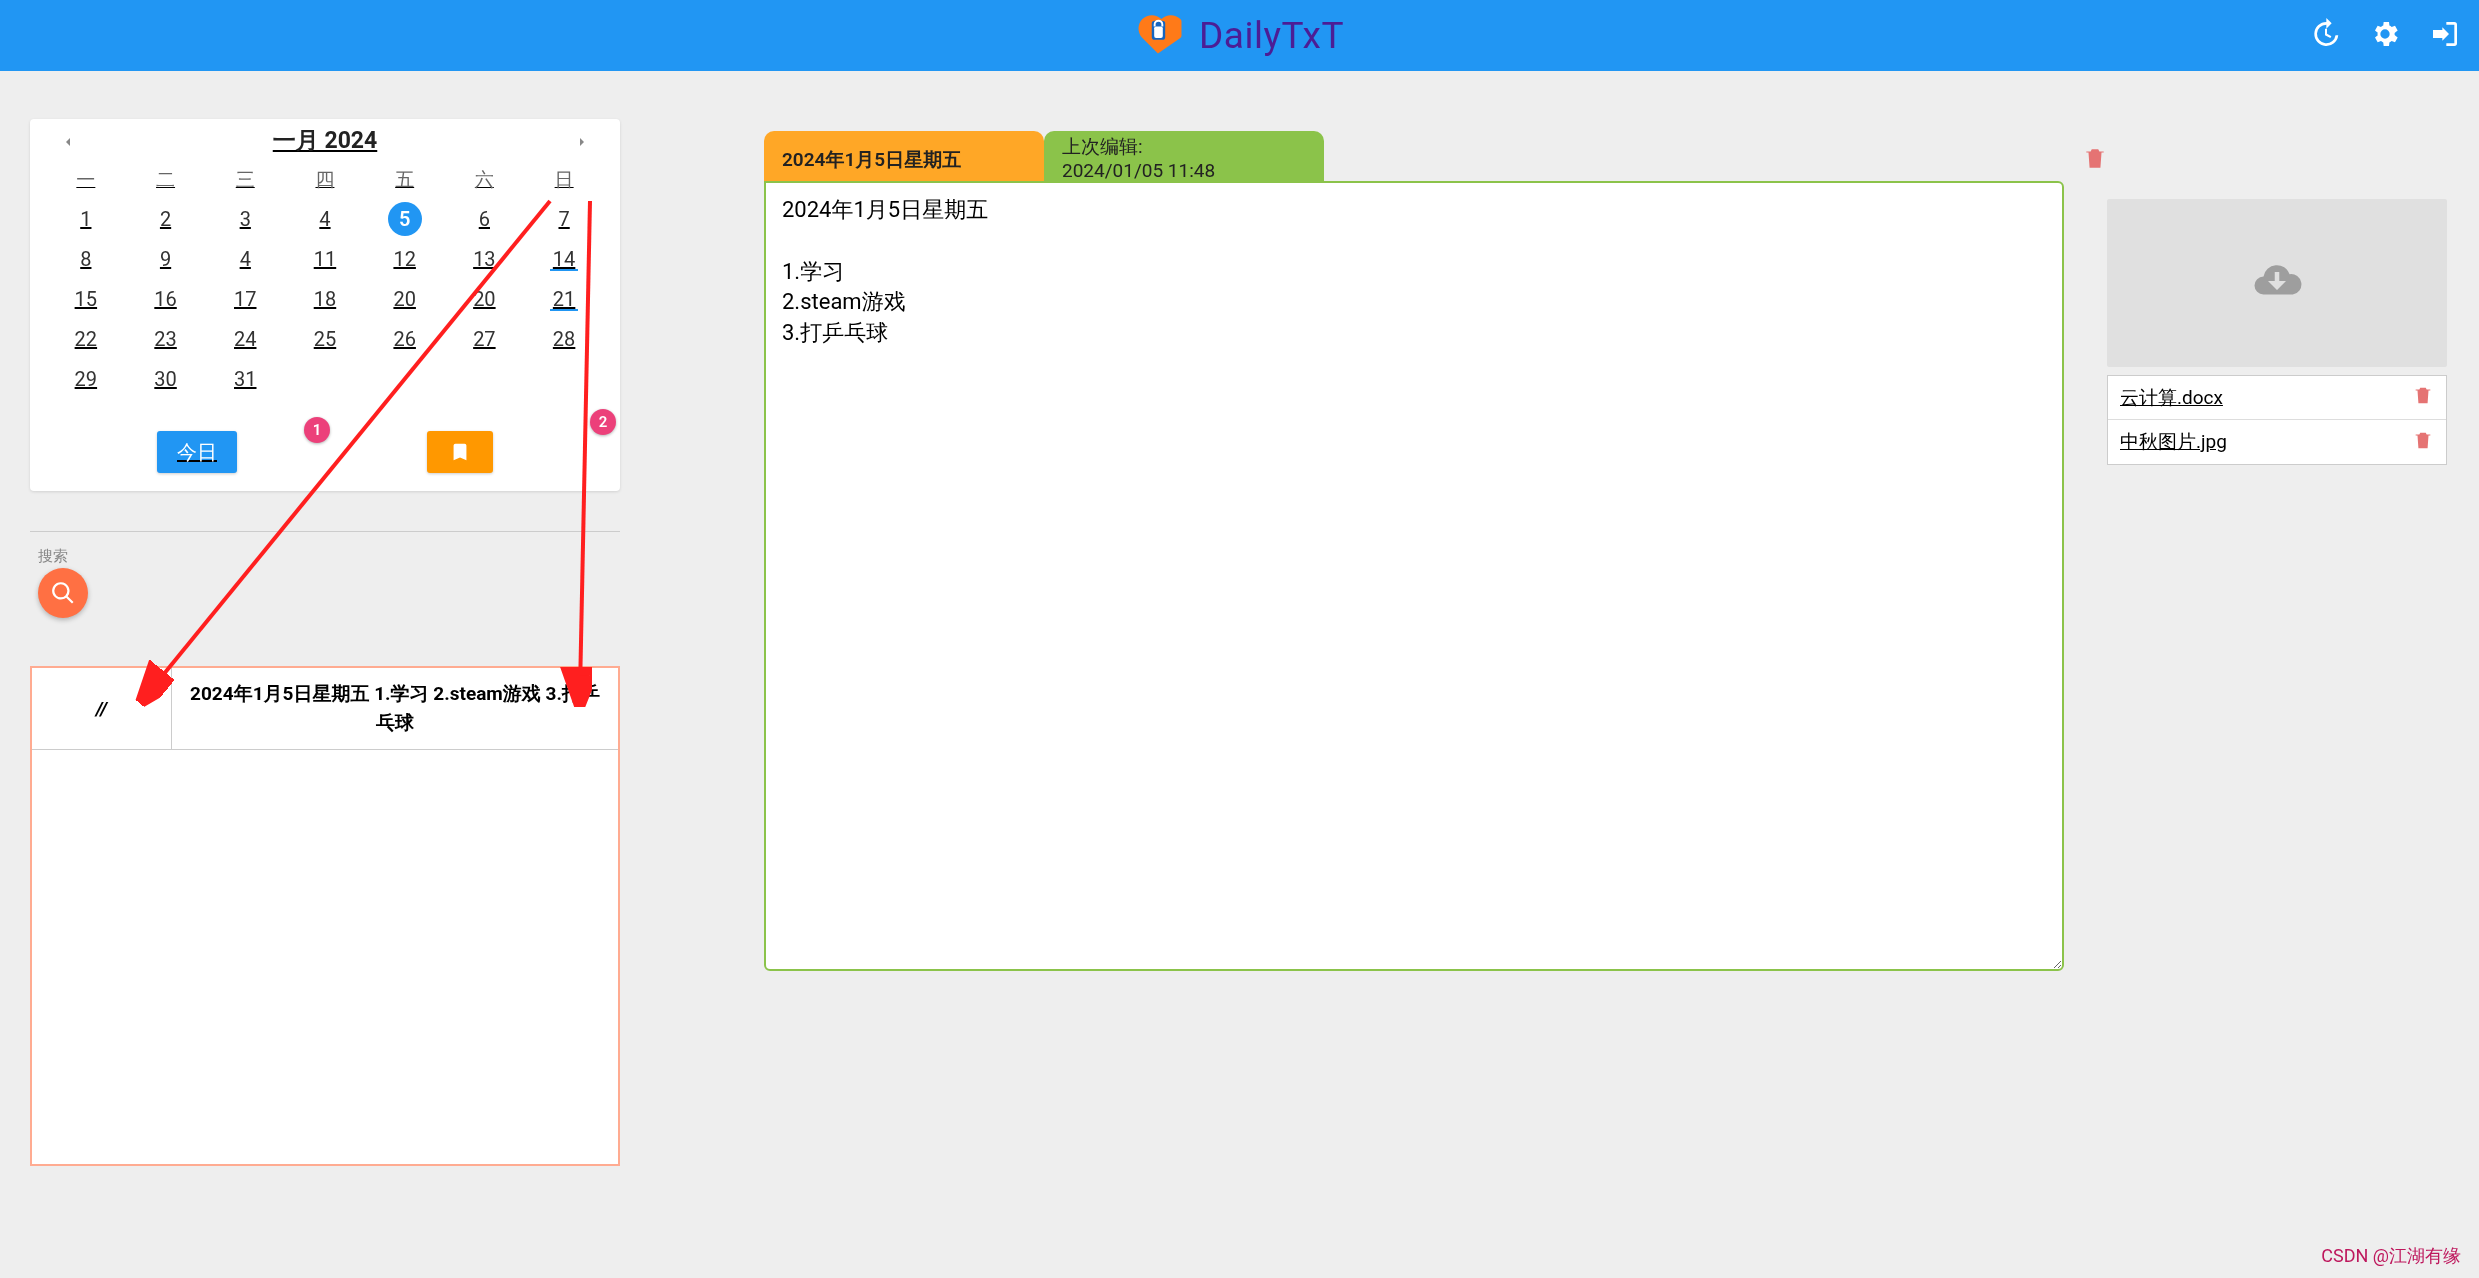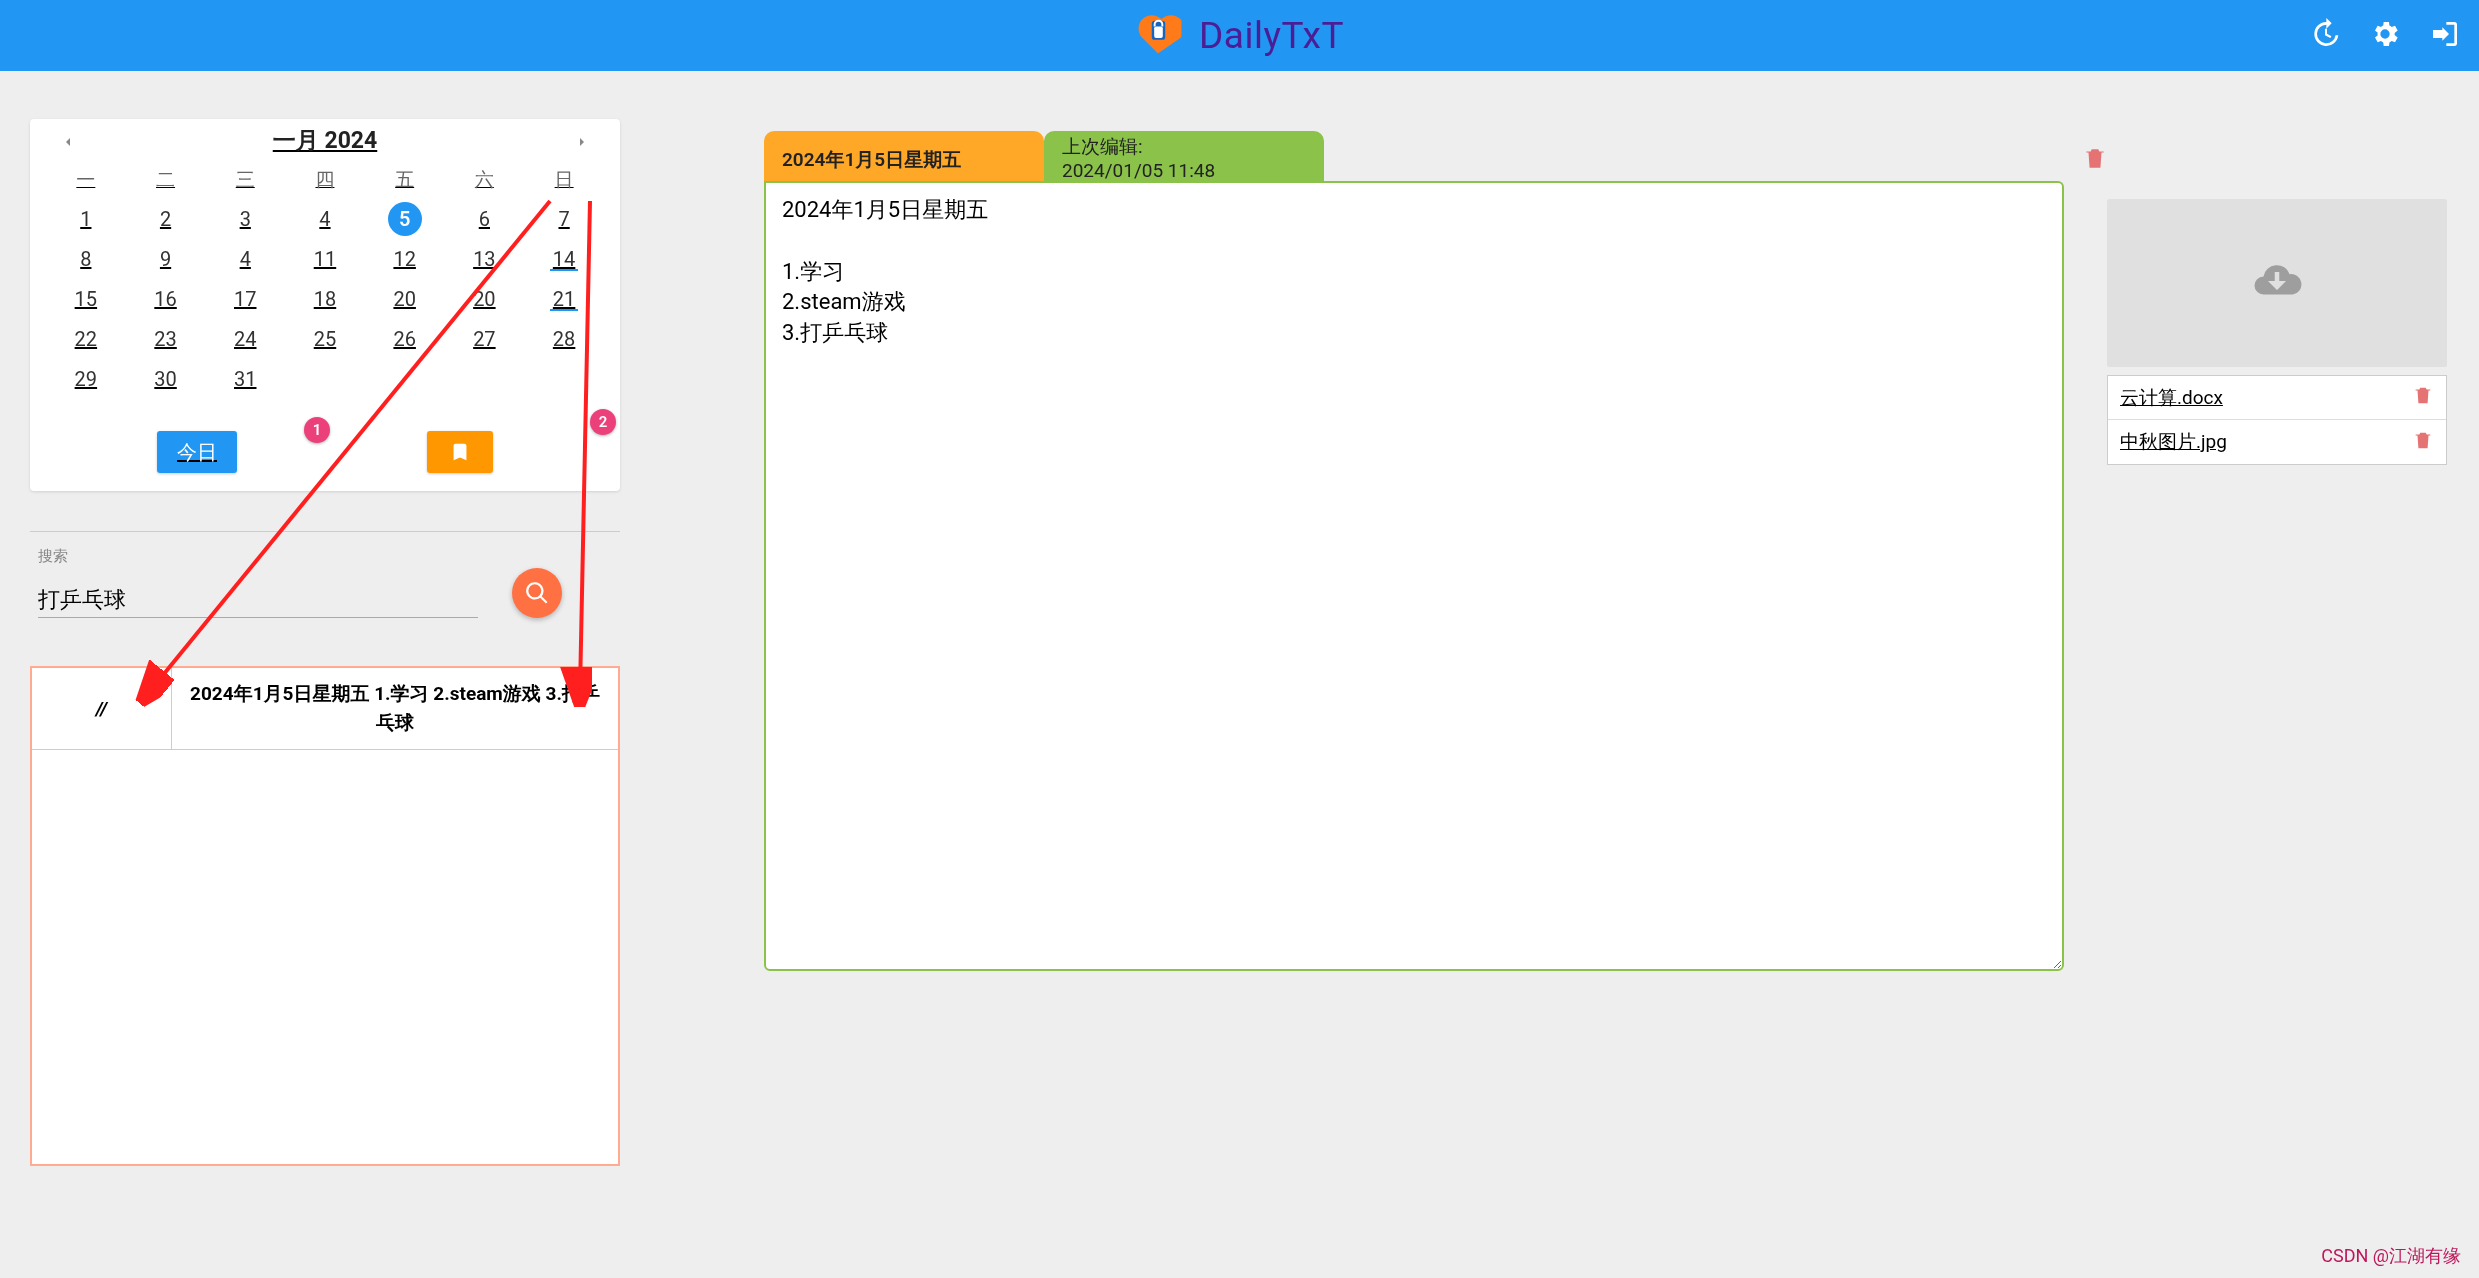--- a/index.html
+++ b/index.html
@@ -248,21 +248,20 @@
               <path d="M17 3H7a2 2 0 0 0-2 2v16l7-3 7 3V5a2 2 0 0 0-2-2z"></path>
             </svg>
         </button>
       </div>
     </div>
 
     <div class="search-area">
       <hr class="topdiv">
       <span class="search-label">搜索</span>
       <div class="search-row">
-        <input class="search-input" value="打乒乓球" style="">
         <button class="search-btn">
           <svg viewBox="0 0 24 24">
               <path d="M10 2a8 8 0 1 0 4.9 14.3l5.4 5.4 1.4-1.4-5.4-5.4A8 8 0 0 0 10 2zm0 2a6 6 0 1 1-6 6 6 6 0 0 1 6-6z"></path>
             </svg>
         </button>
       </div>
     </div>
 
     <div class="results-card">
       <div class="result-row">

